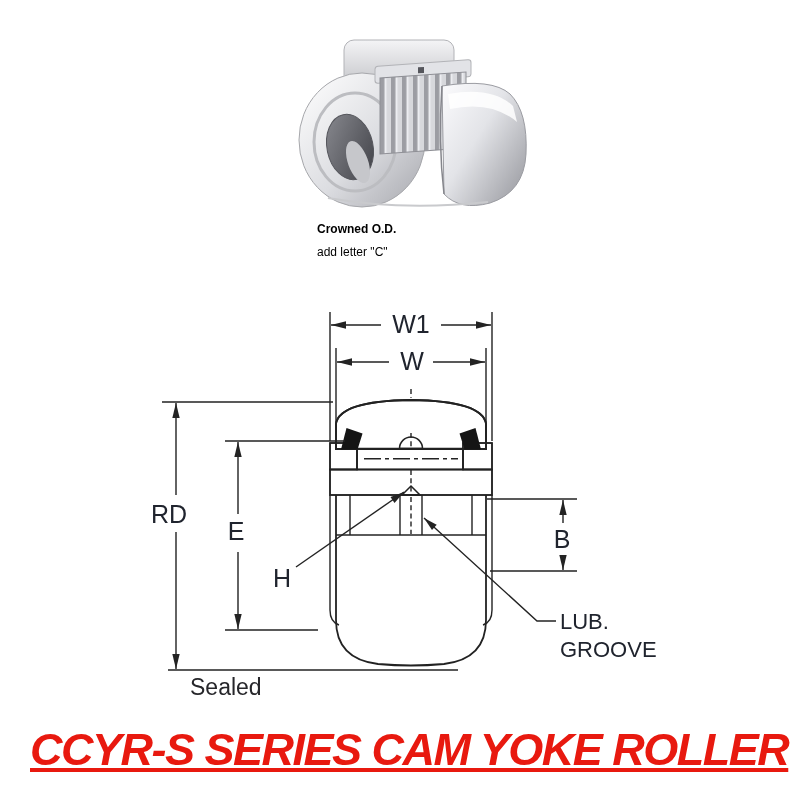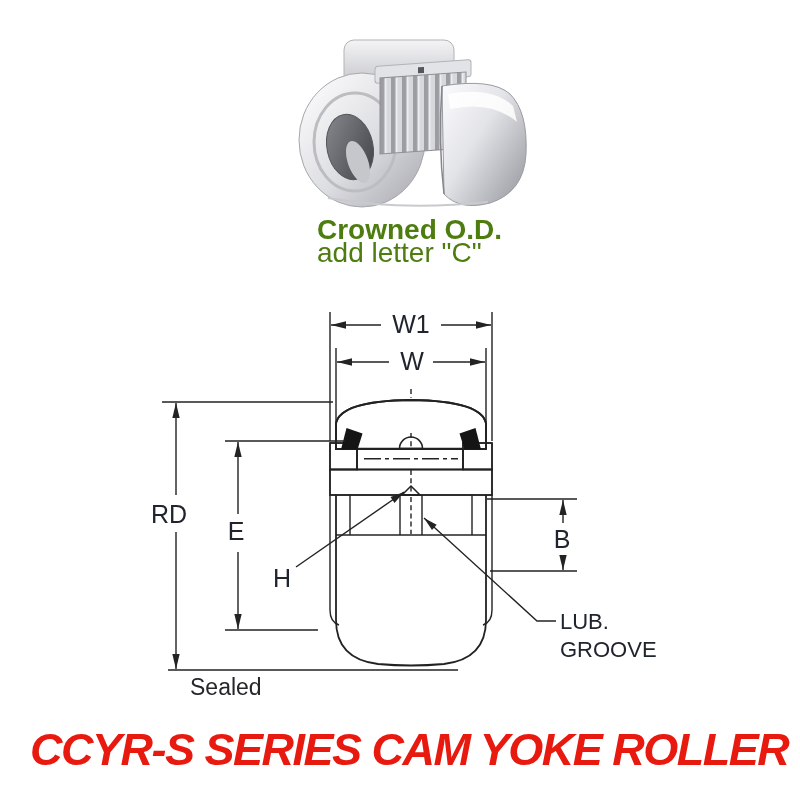--- a/index.html
+++ b/index.html
@@ -4,41 +4,41 @@
 <style>
   html,body{margin:0;padding:0;}
   body{
     width:800px;height:800px;position:relative;background:#ffffff;
     font-family:"Liberation Sans", sans-serif;overflow:hidden;
   }
   .abs{position:absolute;}
   
   .note{
     left:317px;top:218px;width:230px;
-    font-size:28px;line-height:23px;color:#4d7c0f;
+    font-size:12px;line-height:23px;color:#000000;
   }
   .note .b{font-weight:bold;}
   
   #drawing{left:140px;top:300px;}
   #drawing text{
     font-family:"Liberation Sans", sans-serif;
     fill:#20242e;
   }
   #drawing text.dim{font-size:25px;}
   #drawing text.small{font-size:22px;}
   #drawing text.sealed{font-size:23px;fill:#26262a;}
   .ln{stroke:#232323;stroke-width:1.4;fill:none;}
   .thick{stroke:#222222;stroke-width:1.8;fill:none;}
   .mid{stroke:#222222;stroke-width:1.5;fill:none;}
   .arrow{fill:#232323;stroke:none;}
   
   .footer-title{
     left:30px;top:724px;width:760px;
     color:#e8190f;font-weight:bold;font-style:italic;
-    font-size:45px;letter-spacing:-1.5px;white-space:nowrap;
+    font-size:45px;letter-spacing:-1.5px;white-space:nowrap;text-decoration:underline;
   }
   
   #photo{left:292px;top:34px;}
 </style>
 </head>
 <body>
 
 <svg id="photo" class="abs" width="240" height="175" viewBox="0 0 240 175">
   <defs>
     <linearGradient id="metal1" x1="0" y1="0" x2="0" y2="1">

